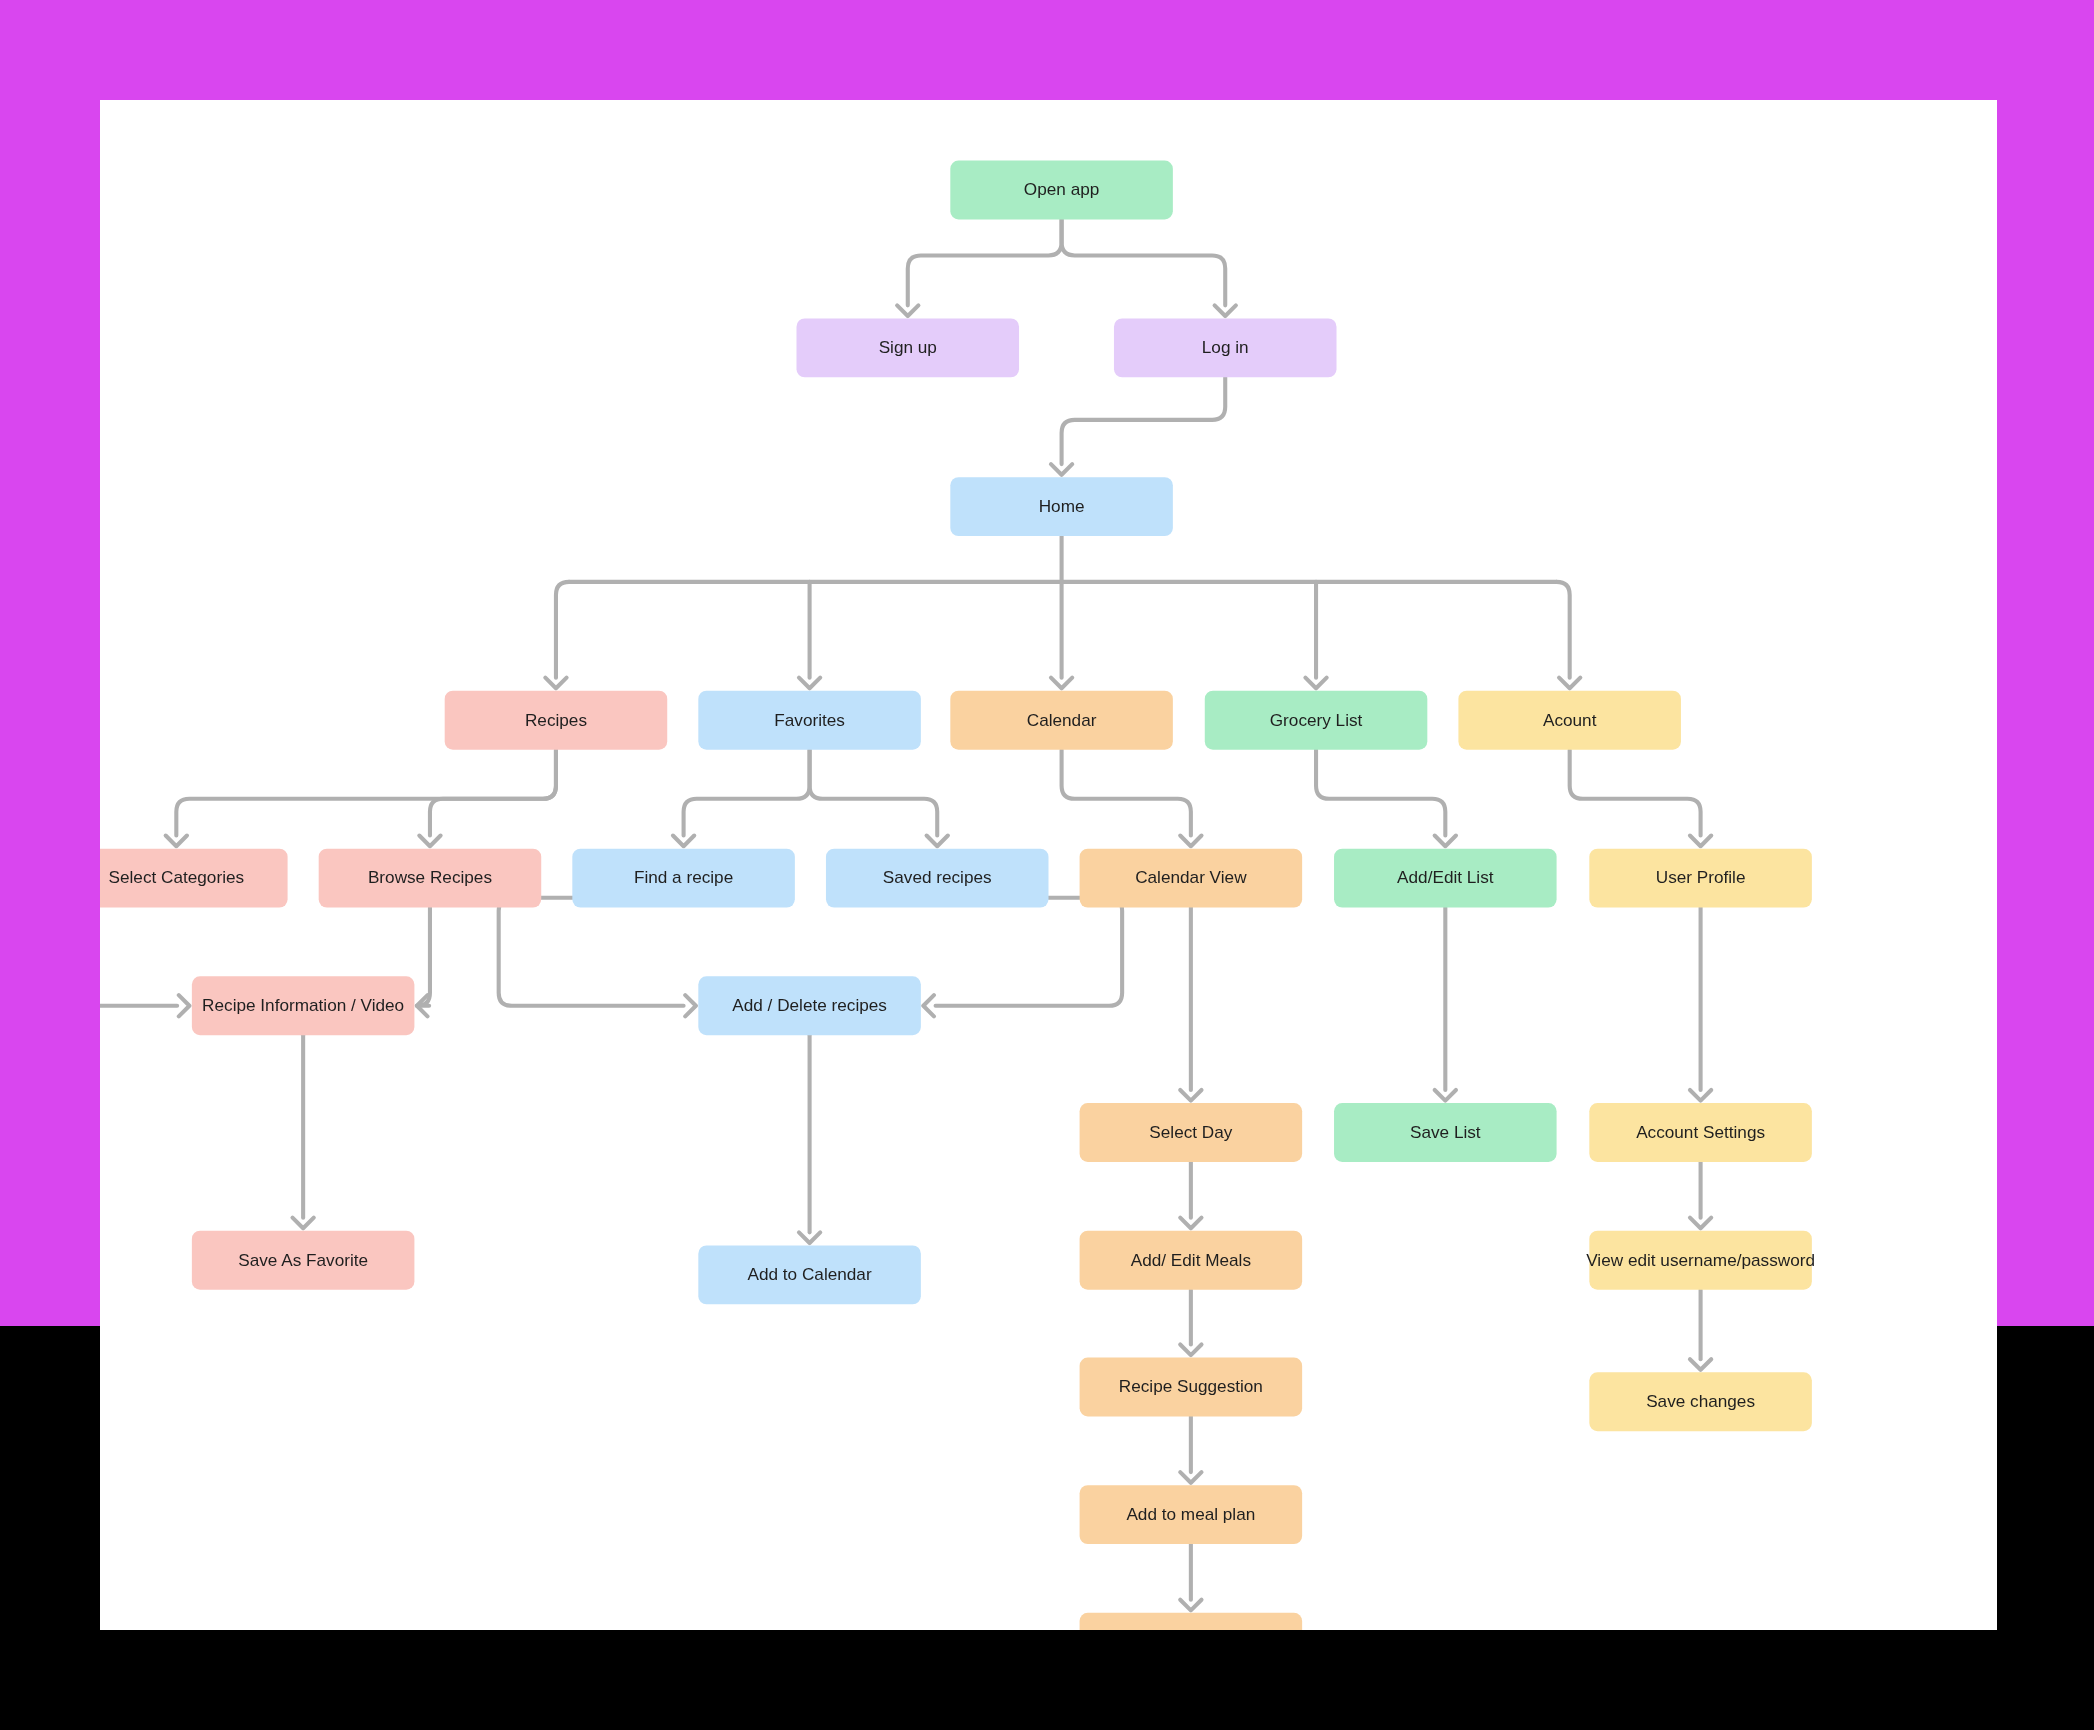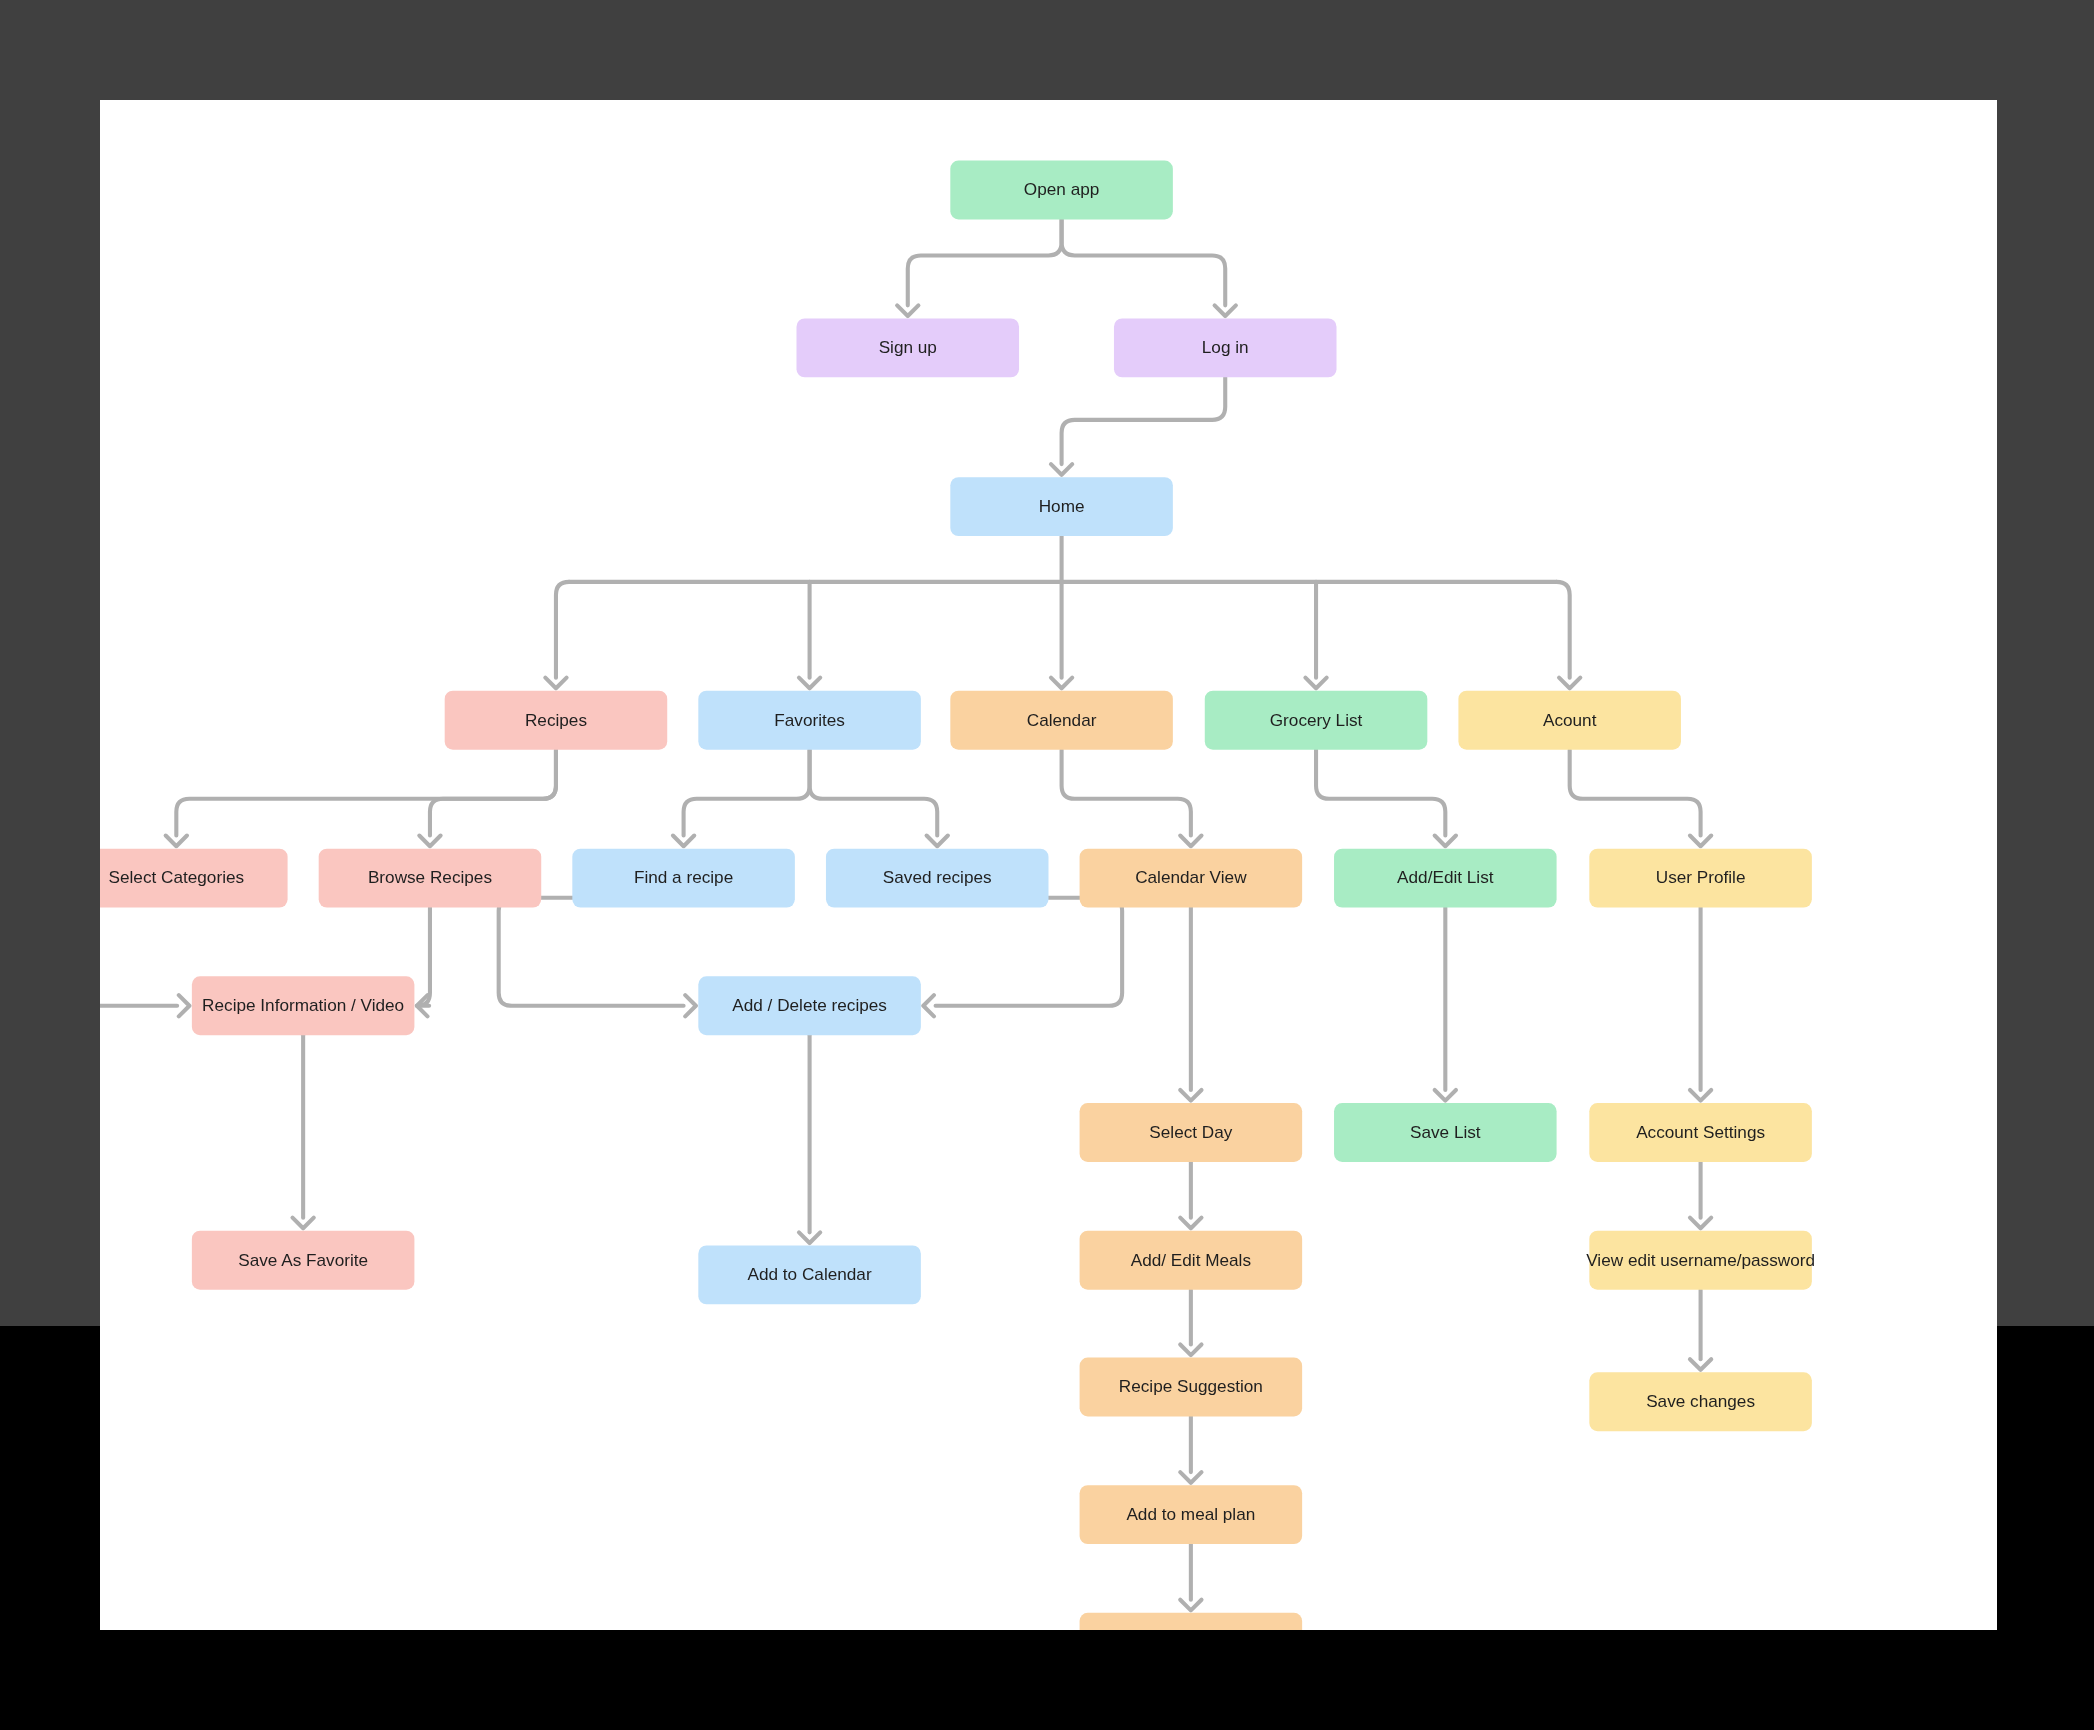--- a/index.html
+++ b/index.html
@@ -8,21 +8,21 @@
     background: #000000;
     width: 2095px;
     height: 1731px;
     overflow: hidden;
     font-family: "Liberation Sans", sans-serif;
   }
   #root {
     position: relative;
     width: 2095px;
     height: 1326px;
-    background: #404040;
+    background: #d946ef;
   }
   #canvas {
     position: absolute;
     left: 100px;
     top: 100px;
     width: 1897px;
     height: 1530px;
     background: #ffffff;
   }
   #diagram {

